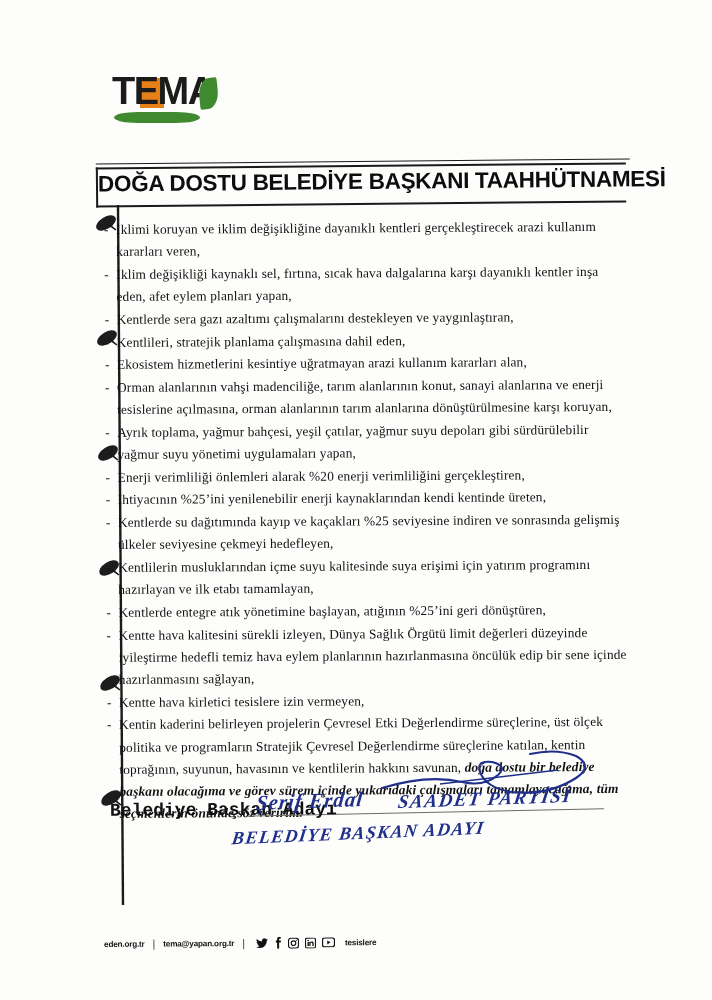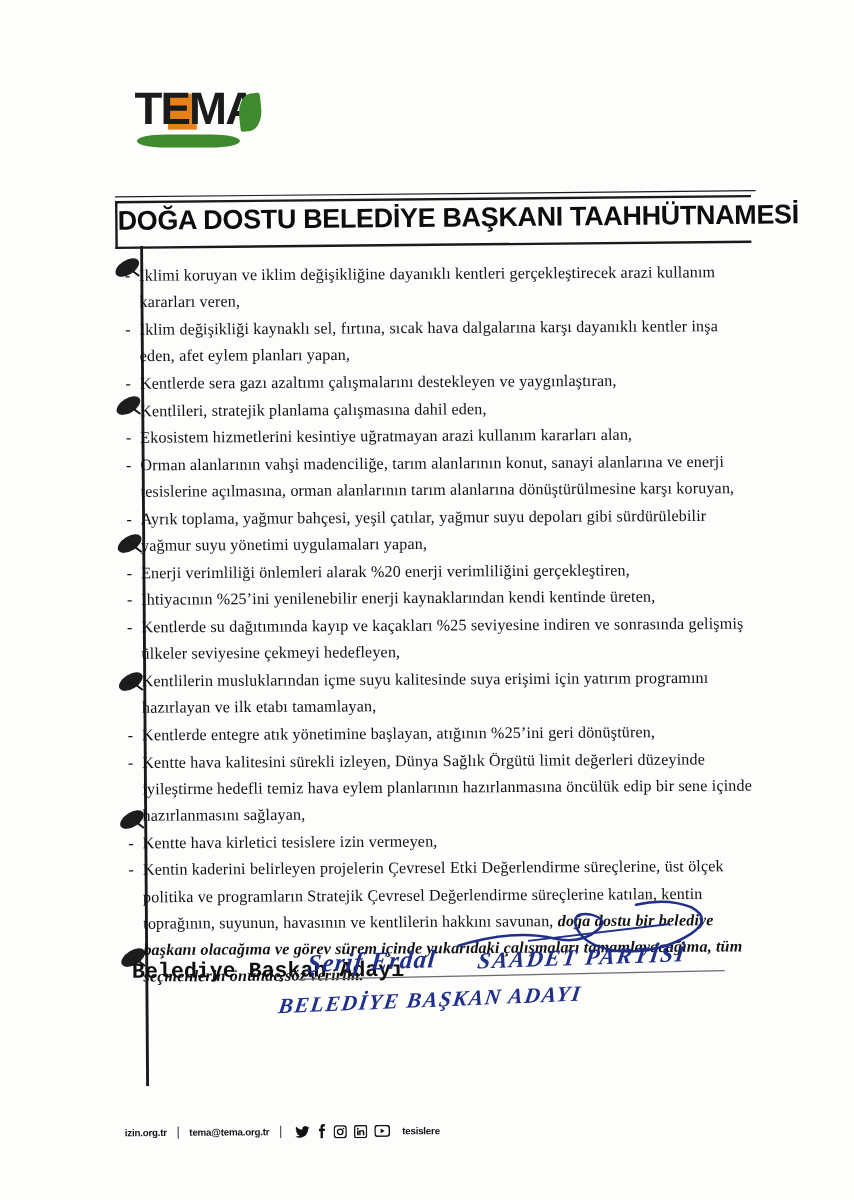--- a/index.html
+++ b/index.html
@@ -289,23 +289,23 @@
     <path d="M2 40 Q48 26 82 34 Q104 39 118 27 Q128 18 112 14 Q96 12 100 24 Q106 40 132 44 Q168 48 196 30 Q214 18 196 8 Q176 0 150 6" stroke="#1f2f8a" stroke-width="2.1" fill="none" stroke-linecap="round"></path>
     <path d="M60 36 Q110 30 178 22" stroke="#1f2f8a" stroke-width="1.5" fill="none"></path>
   </svg>
   <div class="sig-underline"></div>
   <div class="sig-label">Belediye Başkan Adayı</div>
   <div class="sig-hand sig-name">Şerif Erdal</div>
   <div class="sig-hand sig-party">SAADET PARTİSİ</div>
   <div class="sig-hand sig-role">BELEDİYE BAŞKAN ADAYI</div>
 
   <div class="footer">
-    <span>izin.org.tr</span>
+    <span>eden.org.tr</span>
     <span class="sep">|</span>
-    <span>tema@tema.org.tr</span>
+    <span>tema@yapan.org.tr</span>
     <span class="sep">|</span>
     <span class="icons">
       <svg width="12" height="11" viewBox="0 0 24 20" fill="#111">
           <path d="M24 2.4c-.9.4-1.8.7-2.8.8 1-.6 1.8-1.6 2.2-2.7-1 .6-2 1-3.1 1.2A4.9 4.9 0 0 0 11.8 5c0 .4 0 .8.1 1.1A14 14 0 0 1 1.7 1 4.9 4.9 0 0 0 3.2 7.5c-.8 0-1.6-.2-2.2-.6 0 2.4 1.7 4.4 3.9 4.8-.4.1-.9.2-1.3.2-.3 0-.6 0-.9-.1a4.9 4.9 0 0 0 4.6 3.4A9.9 9.9 0 0 1 0 17.3 14 14 0 0 0 7.5 19.5c9.1 0 14-7.5 14-14v-.6c1-.7 1.8-1.6 2.5-2.5z"></path>
         </svg>
       <svg width="8" height="12" viewBox="0 0 12 22" fill="#111">
           <path d="M8 7V5c0-.9.2-1.4 1.6-1.4H11V0H8.6C5.7 0 4.4 1.9 4.4 4.7V7H2v3.7h2.4V22H8V10.7h3l.4-3.7H8z"></path>
         </svg>
       <svg width="11" height="11" viewBox="0 0 22 22" fill="none">
           <rect x="1" y="1" width="20" height="20" rx="5" stroke="#111" stroke-width="2.4"></rect>

